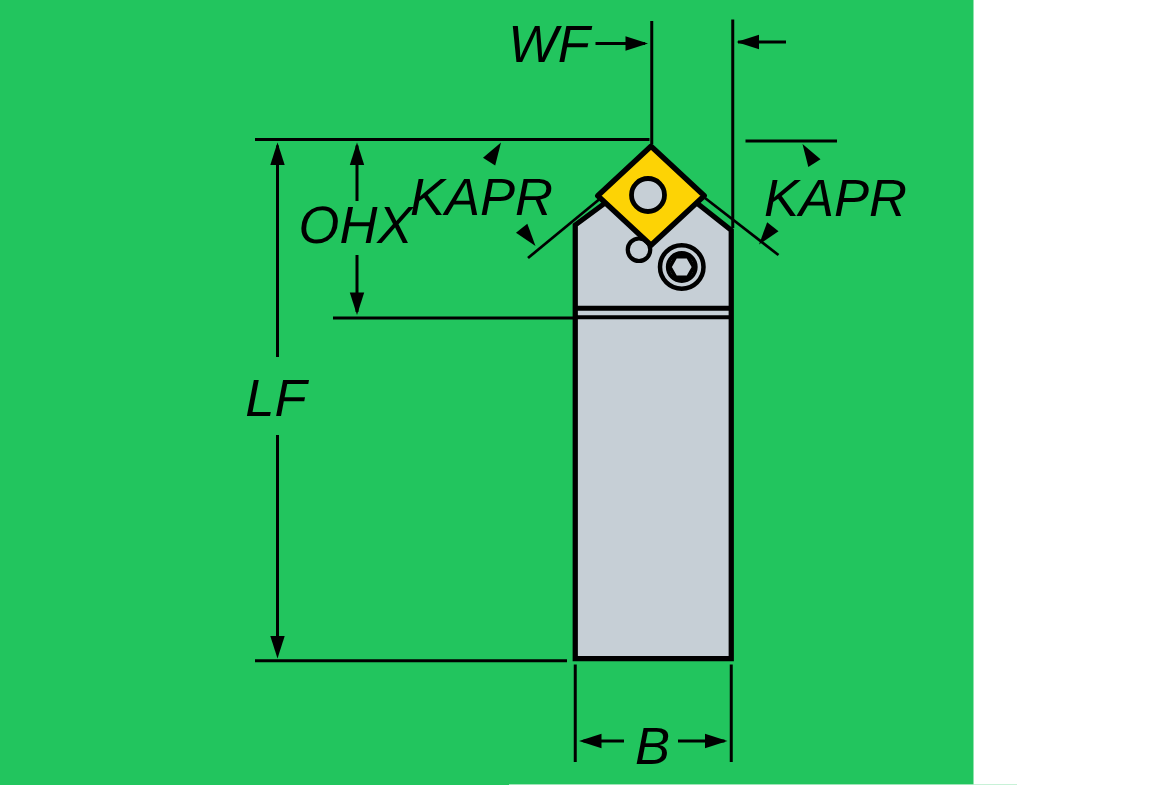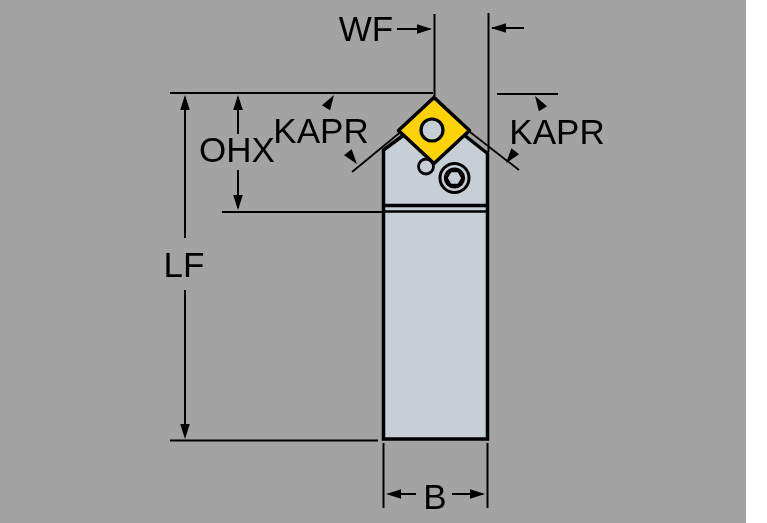--- a/index.html
+++ b/index.html
@@ -2,25 +2,26 @@
 <html><head>
 <meta charset="utf-8">
 <style>
   html, body {
     margin: 0;
     padding: 0;
     background: #ffffff;
   }
   .stage {
     position: relative;
-    width: 746px;
+    width: 649px;
     height: 523px;
-    background: #a3a3a3;
+    background: #22c55e;
     overflow: hidden;
     font-family: "Liberation Sans", sans-serif;
+    font-style: italic;
   }
   svg.drawing {
     display: block;
     width: 767px;
     height: 523px;
   }
   svg.drawing text {
     font-family: "Liberation Sans", sans-serif;
     font-size: 35px;
     fill: #000000;

